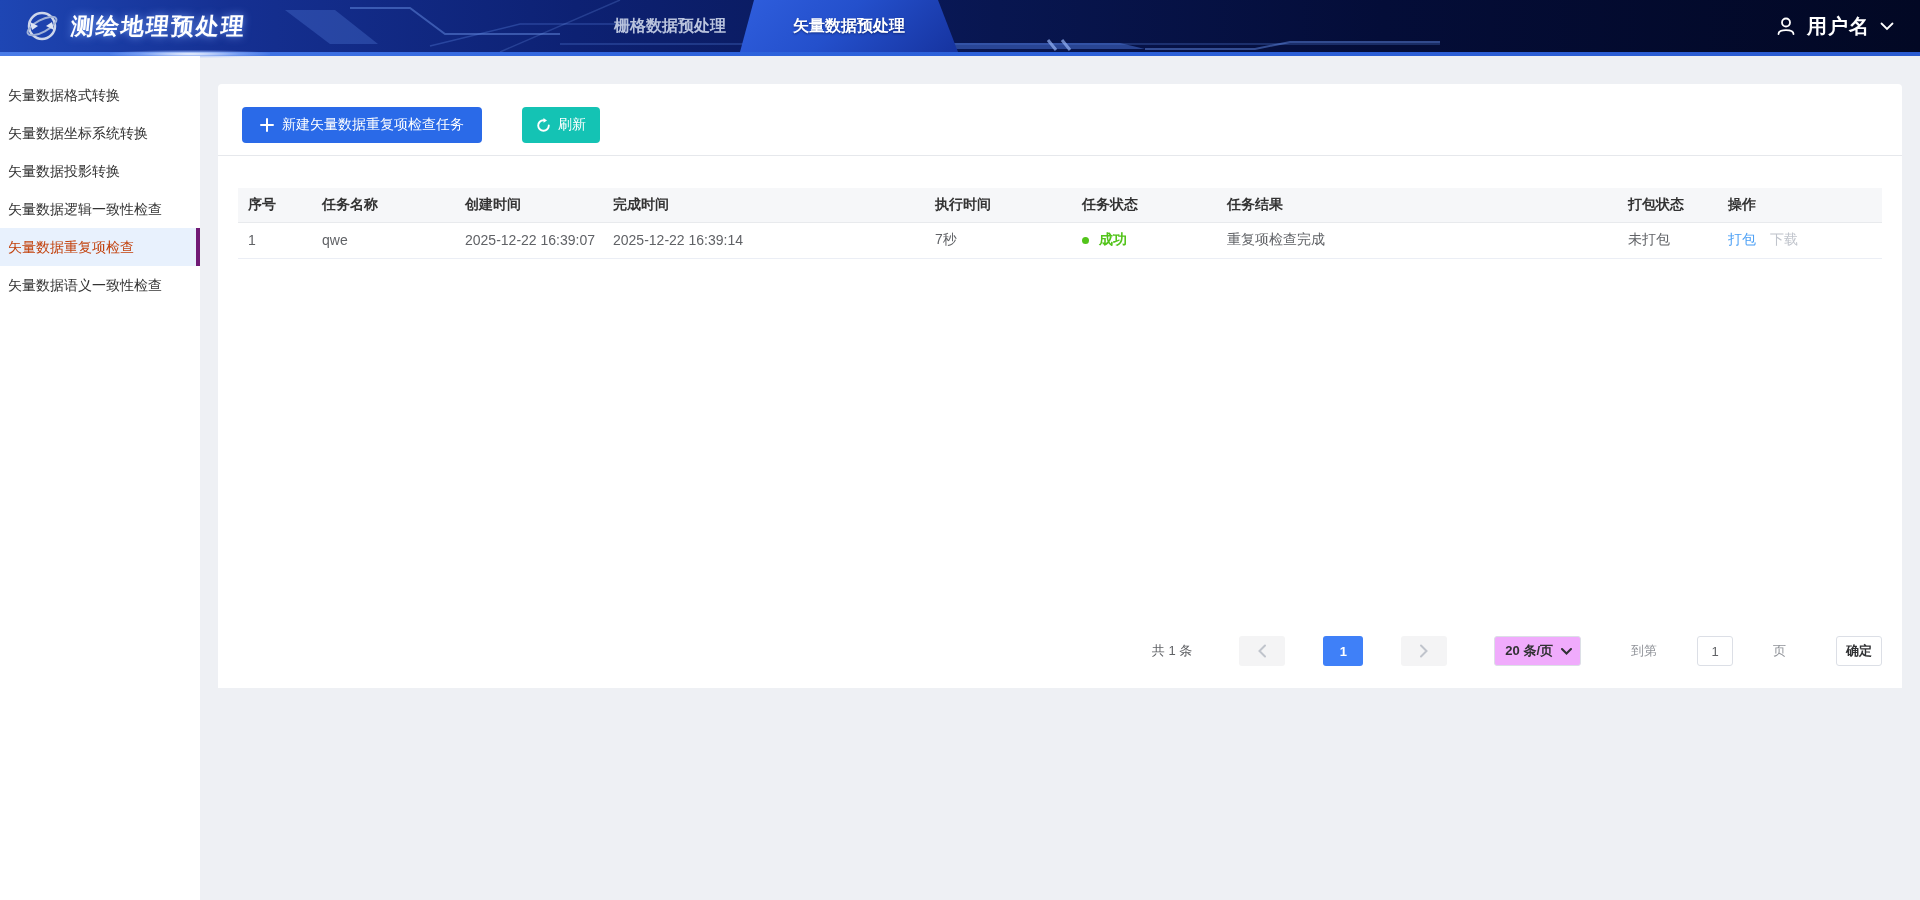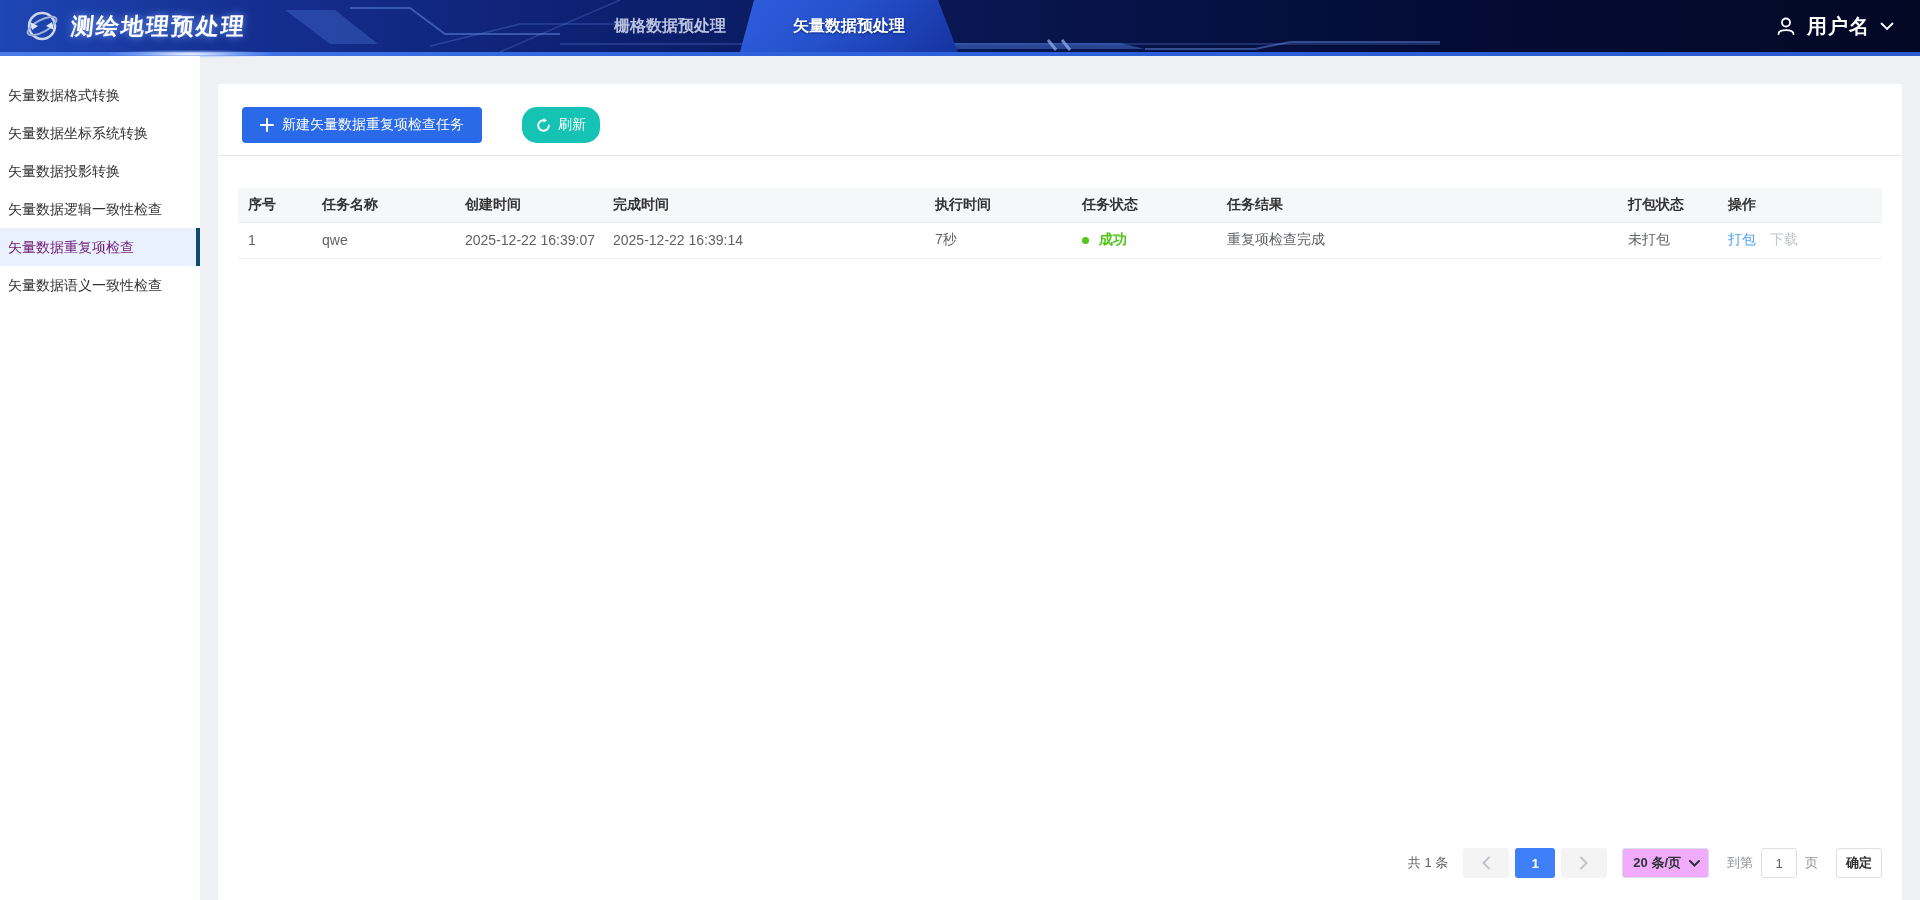--- a/index.html
+++ b/index.html
@@ -51,36 +51,36 @@
   
   .sidebar {
     position:absolute; left:0; top:56px; width:200px; height:844px;
     background:#ffffff; padding-top:20px;
   }
   .side-item {
     height:38px; line-height:38px; padding-left:8px; font-size:14px;
     color:#333333; cursor:pointer; white-space:nowrap;
   }
   .side-item.active {
-    background:#e8f1fd; color:#701a75; border-right:4px solid #0c4a6e;
+    background:#e8f1fd; color:#c2410c; border-right:4px solid #701a75;
   }
   
   .card {
-    position:absolute; left:218px; top:84px; width:1684px; height:816px;
+    position:absolute; left:218px; top:84px; width:1684px; height:604px;
     background:#ffffff; border-radius:4px 4px 0 0;
   }
   .btn-new {
     position:absolute; left:24px; top:23px; height:36px; padding:0 18px;
     background:#2a6ae8; border:none; border-radius:4px; color:#fff; font-size:14px;
     display:flex; align-items:center; gap:8px; cursor:pointer;
     font-family:inherit; white-space:nowrap;
   }
   .btn-refresh {
     position:absolute; left:304px; top:23px; height:36px; padding:0 14px;
-    background:#14c3b4; border:none; border-radius:15px; color:#fff; font-size:14px;
+    background:#14c3b4; border:none; border-radius:4px; color:#fff; font-size:14px;
     display:flex; align-items:center; gap:7px; cursor:pointer;
     font-family:inherit; white-space:nowrap;
   }
   .search-box {
     position:absolute; right:207px; top:23px; width:252px; height:36px;
     border:1px solid #d9dce3; border-radius:3px; background:#fff;
     display:flex; align-items:stretch; overflow:hidden;
   }
   .search-box input {
     flex:1; border:none; outline:none; padding:0 12px; font-size:14px;
@@ -109,21 +109,21 @@
   .status-dot {
     display:inline-block; width:7px; height:7px; border-radius:50%;
     background:#52c41a; margin-right:6px; vertical-align:middle;
   }
   .status-ok { color:#52c41a; font-weight:bold; vertical-align:middle; }
   .link-pack { color:#4a9ff5; cursor:pointer; margin-right:10px; }
   .link-download { color:#c0c4cc; cursor:not-allowed; }
   
   .pager {
     position:absolute; right:20px; bottom:22px; height:30px;
-    display:flex; align-items:center; font-size:13px; color:#606266;
+    display:flex; align-items:center; font-size:13px; color:#606266;gap:32px;
   }
   .pager .total { margin-right:12px; white-space:nowrap; }
   .pg-btn {
     min-width:46px; height:30px; margin:0 3px; border:none; border-radius:3px;
     background:#f4f4f5; color:#c0c4cc; display:flex; align-items:center;
     justify-content:center; cursor:pointer; font-family:inherit; font-size:13px;
   }
   .pg-btn.page-active { background:#3f80f8; color:#fff; min-width:40px; font-weight:bold; }
   .pg-select {
     height:30px; margin:0 10px 0 12px; padding:0 8px 0 10px;

